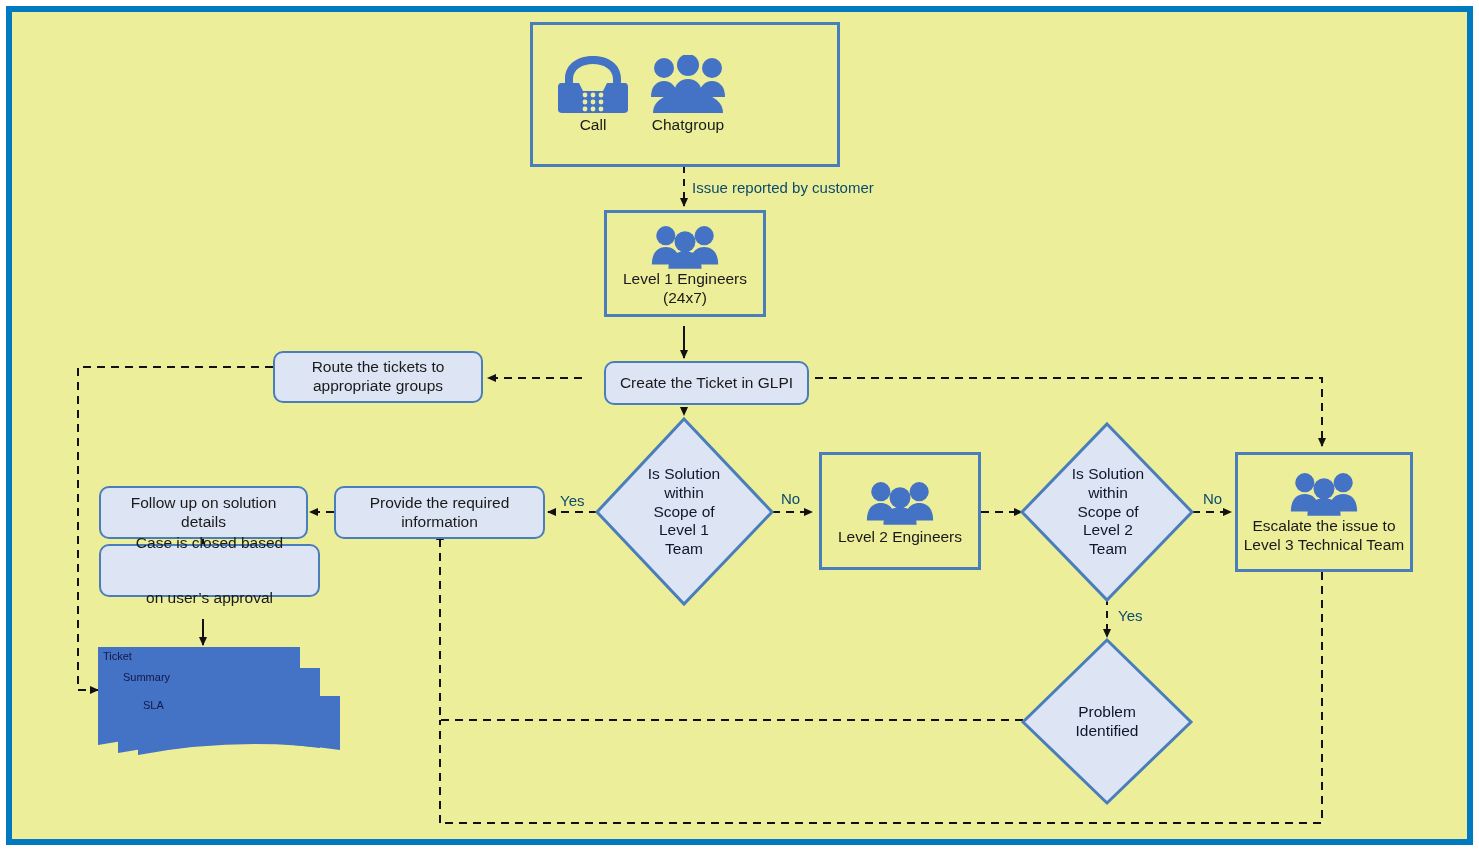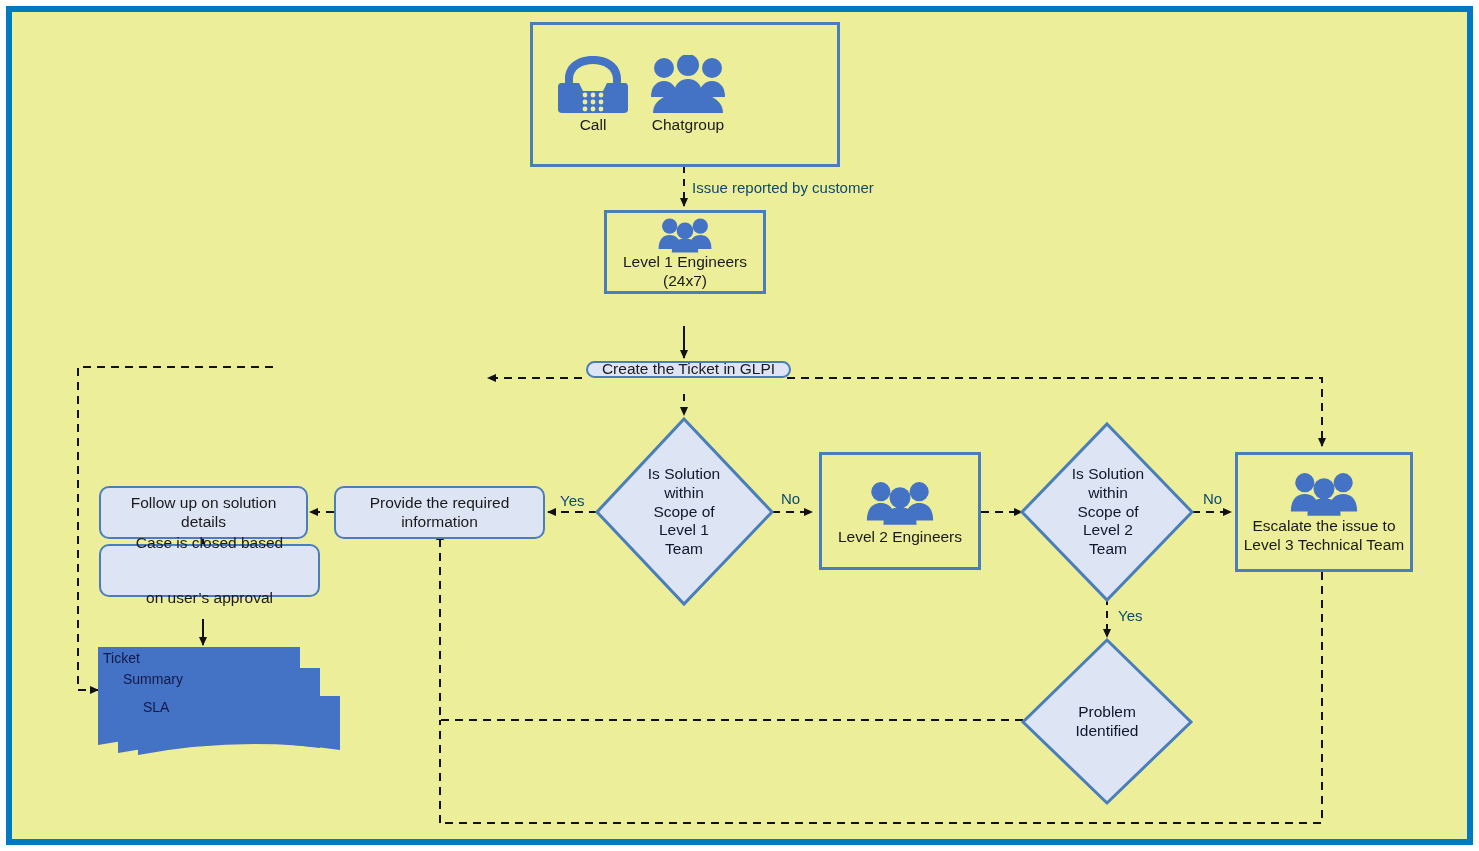--- a/index.html
+++ b/index.html
@@ -78,21 +78,21 @@
   }
   .src-item {
     position: absolute;
     display: flex;
     flex-direction: column;
     align-items: center;
   }
   .doc-label {
     position: absolute;
     color: #13184a;
-    font-size: 14px;
+    font-size: 11px;
     white-space: nowrap;
   }
   .multiline span { display: block; }
 </style>
 </head>
 <body>
 
 <div id="page">
   <div id="canvas-frame"></div>
 
@@ -175,39 +175,43 @@
         <path d="M25,40 C25,29 31,24 39,24 C47,24 53,29 53,40 Z" fill="#4472c4"></path>
         <path d="M4,58 C4,44 20,37 39,37 C58,37 74,44 74,58 Z" fill="#4472c4"></path>
       </svg>
       <div class="icon-caption">Chatgroup</div>
     </div>
 
   </div>
 
   <div class="edge-label" style="left:692px; top:179px;">Issue reported by customer</div>
 
-  <div class="node plain-box" style="left:604px; top:210px; width:162px; height:84px;">
+  <div class="node plain-box" style="left:604px; top:210px; width:162px; height:107px;">
     <svg width="68" height="46" viewBox="0 0 78 52" style="margin-top:4px">
       <circle cx="17" cy="13" r="11" fill="#4472c4"></circle>
       <circle cx="61" cy="13" r="11" fill="#4472c4"></circle>
       <path d="M1,46 C1,32 8,26 17,26 C26,26 33,32 33,46 Z" fill="#4472c4"></path>
       <path d="M45,46 C45,32 52,26 61,26 C70,26 77,32 77,46 Z" fill="#4472c4"></path>
       <circle cx="39" cy="20" r="12" fill="#4472c4"></circle>
       <path d="M20,51 C20,37 28,31 39,31 C50,31 58,37 58,51 Z" fill="#4472c4"></path>
     </svg>
     <div class="multiline">
       <span>Level 1 Engineers</span>
       <span>(24x7)</span>
     </div>
   </div>
 
-  <div class="node rounded-box" style="left:586px; top:361px; width:205px; height:17px;">
+  <div class="node rounded-box" style="left:604px; top:361px; width:205px; height:44px;">
     <span>Create the Ticket in GLPI</span>
   </div>
 
+  <div class="node rounded-box" style="left:273px; top:351px; width:210px; height:52px;">
+    <span>Route the tickets to</span>
+    <span>appropriate groups</span>
+  </div>
 
   <div class="diamond-label" style="left:617px; top:462px; width:134px; height:100px; flex-direction:column;">
     <span>Is Solution</span>
     <span>within</span>
     <span>Scope of</span>
     <span>Level 1</span>
     <span>Team</span>
   </div>
   <div class="edge-label" style="left:560px; top:492px;">Yes</div>
   <div class="edge-label" style="left:781px; top:490px;">No</div>

